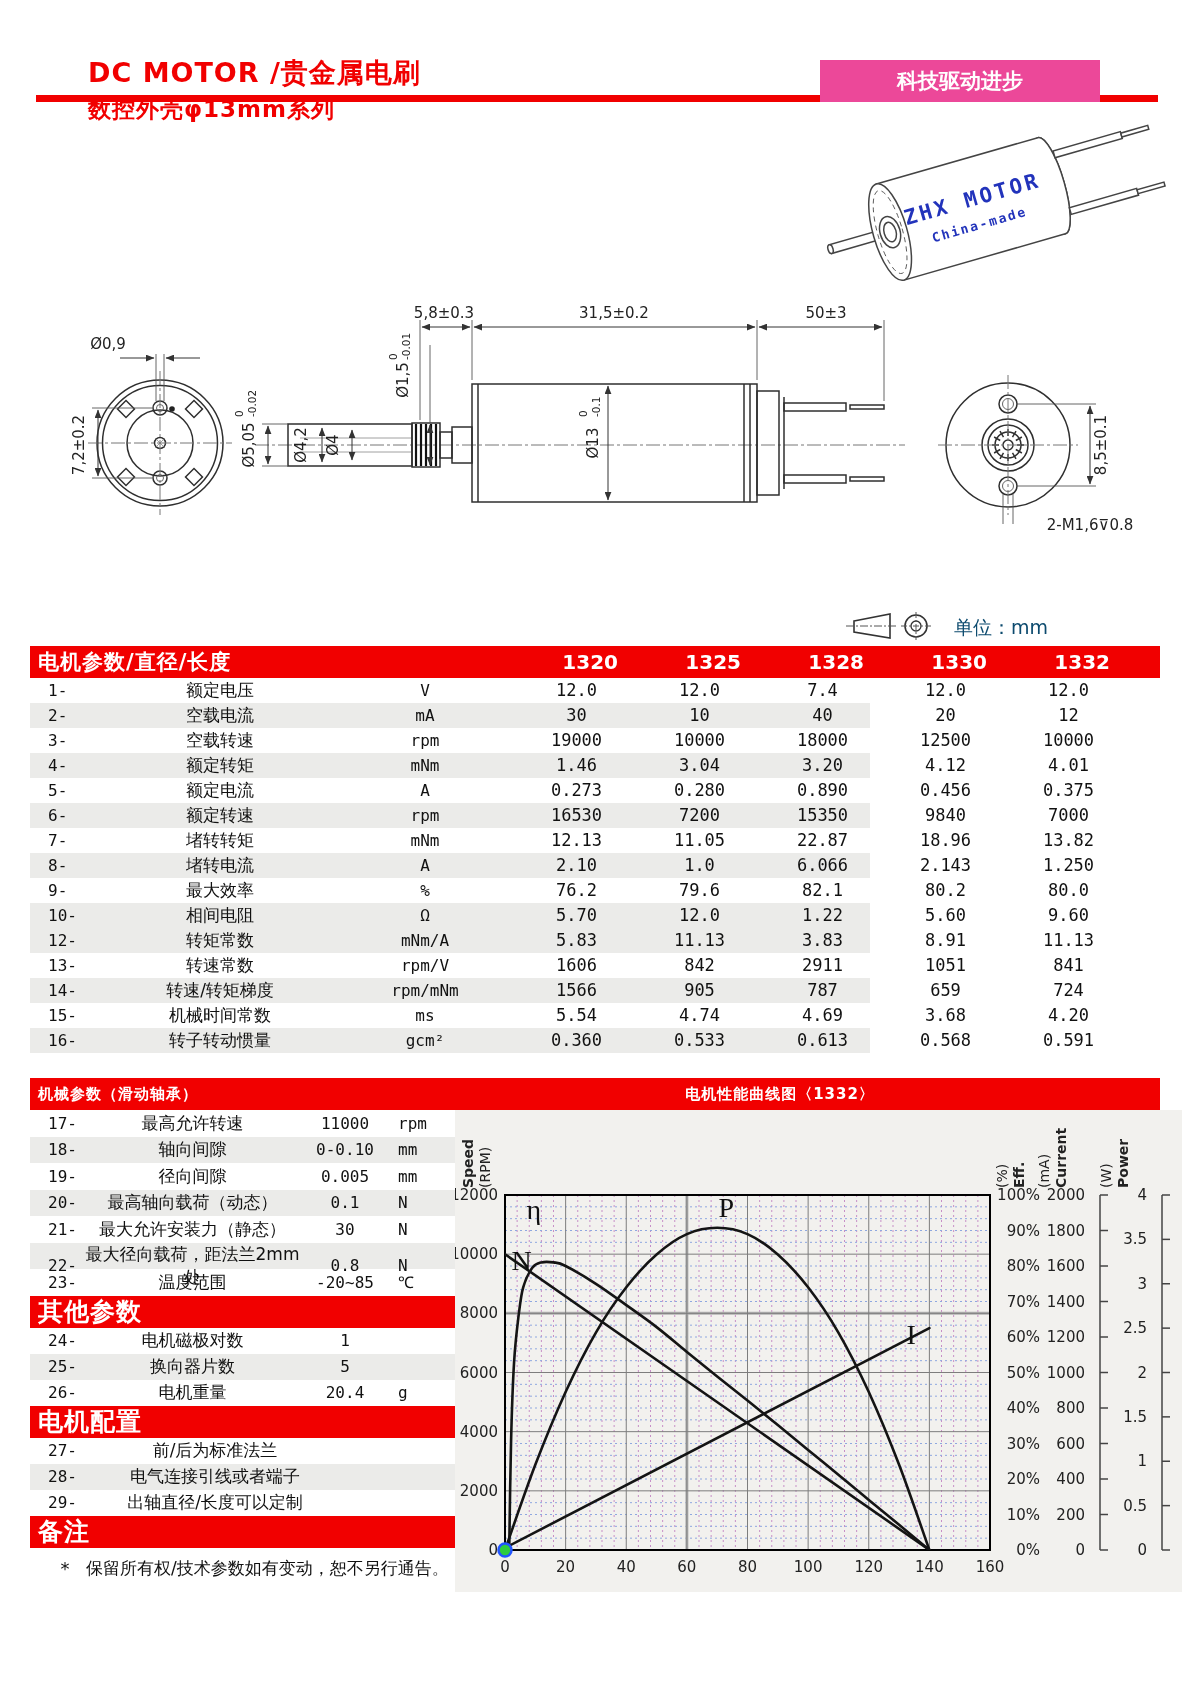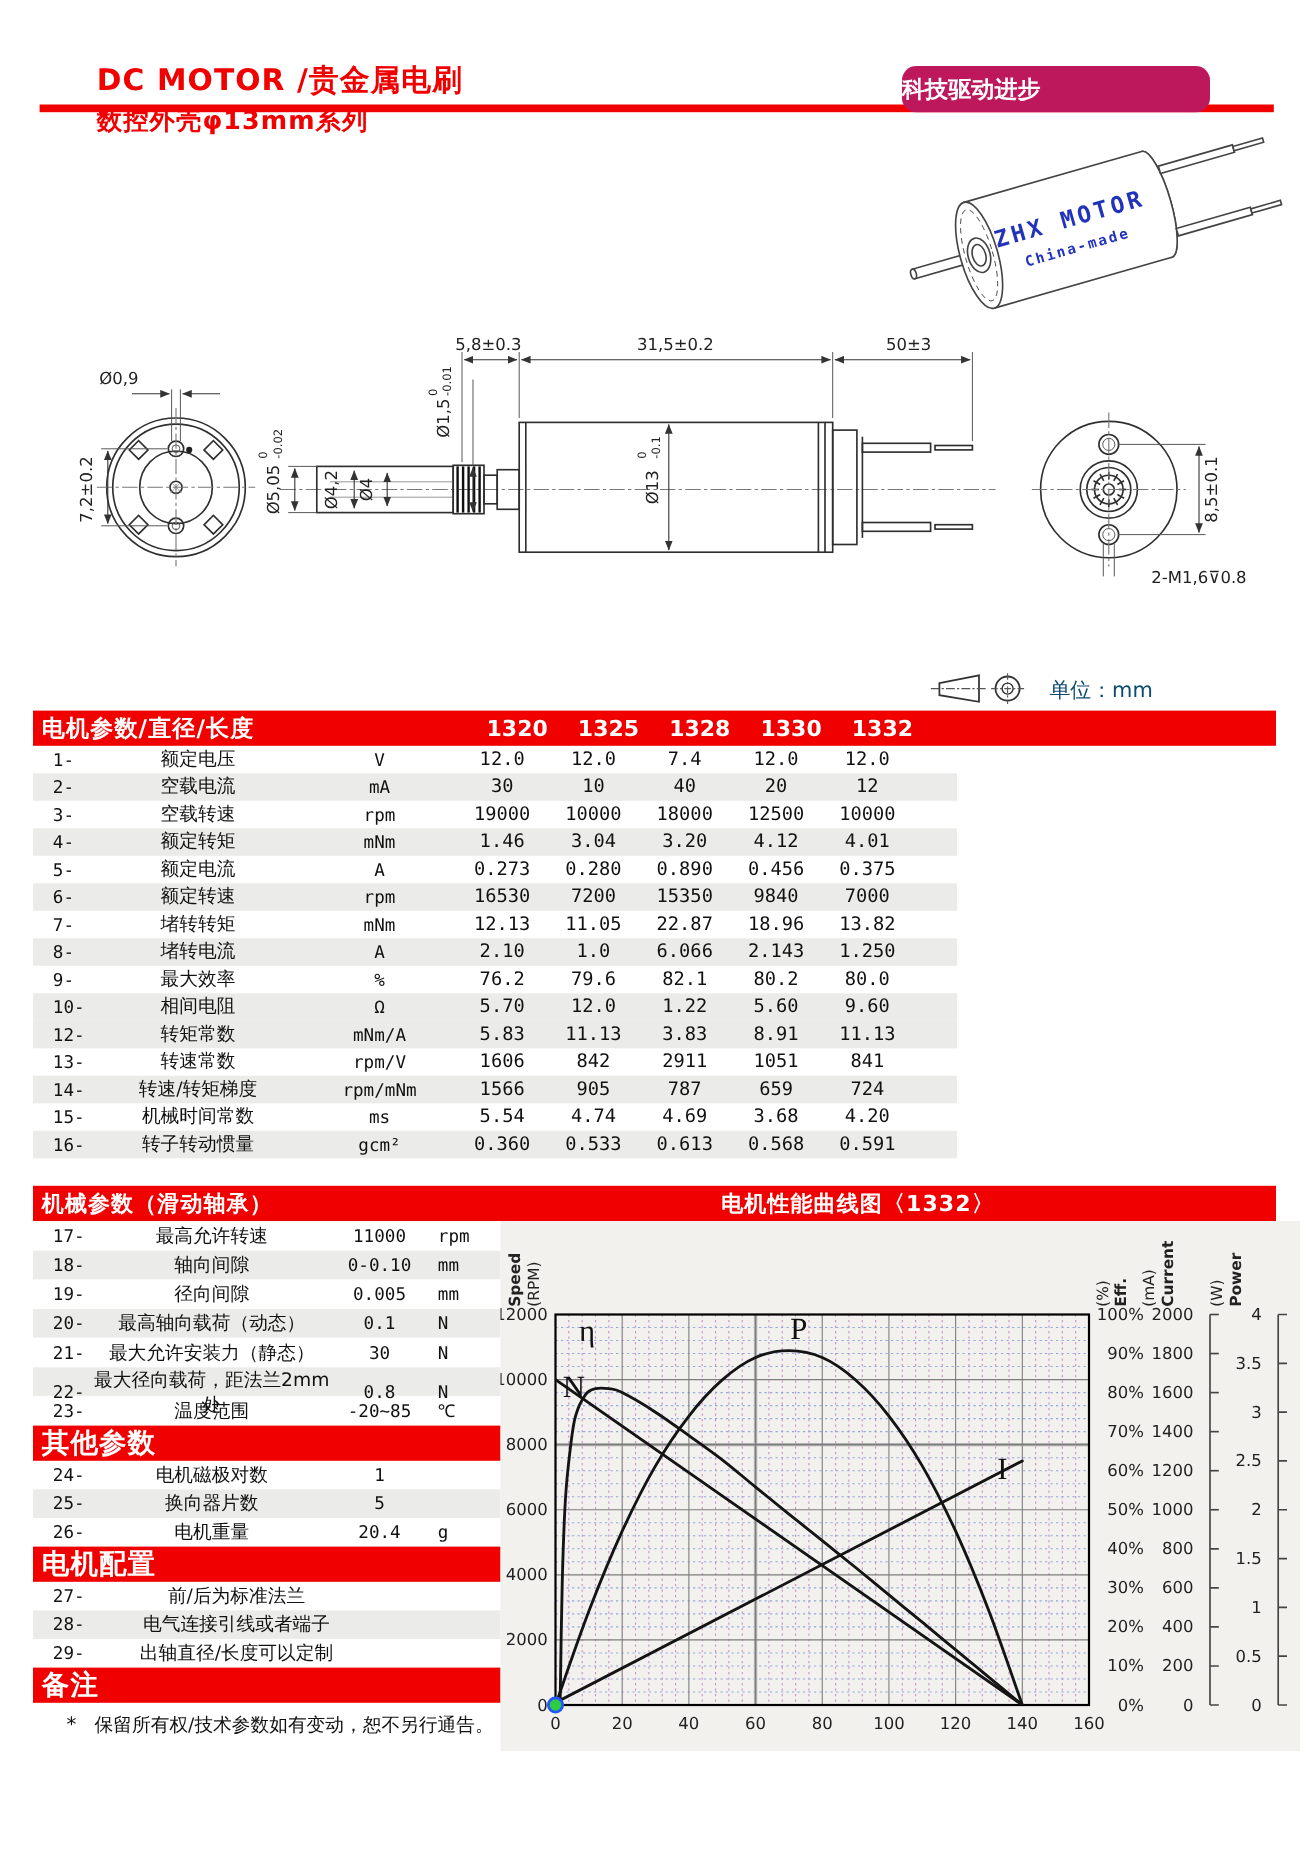--- a/index.html
+++ b/index.html
@@ -3,48 +3,48 @@
 <meta charset="utf-8">
 <title>DC Motor Datasheet</title>
 <style>
   html,body{margin:0;padding:0;}
   body{width:1190px;height:1684px;position:relative;background:#fff;
        font-family:"DejaVu Sans",sans-serif;color:#111;overflow:hidden;}
   .abs{position:absolute;}
   
   #page-title{left:88px;top:55px;font-size:27px;font-weight:bold;color:#f10000;letter-spacing:1px;}
   #red-rule{left:36px;top:95px;width:1122px;height:7px;background:#f10000;}
-  #slogan-box{left:820px;top:60px;width:280px;height:42px;background:#be185d;color:#fff;
-              font-size:21px;font-weight:bold;text-align:left;line-height:42px;border-radius:13px;}
+  #slogan-box{left:820px;top:60px;width:280px;height:42px;background:#ec4899;color:#fff;
+              font-size:21px;font-weight:bold;text-align:center;line-height:42px;}
   #page-subtitle{left:88px;top:94px;font-size:23px;font-weight:bold;color:#f10000;letter-spacing:1px;}
   
   svg text.dim{font-family:"DejaVu Sans",sans-serif;font-size:15px;fill:#222;}
   svg text.dim.tol{font-size:10.5px;}
   svg .outline{stroke:#2f2f2f;stroke-width:1.5;fill:none;}
   svg .thin{stroke:#555;stroke-width:.9;fill:none;}
   svg .hair{stroke:#888;stroke-width:.8;fill:none;}
   svg .dimline{stroke:#333;stroke-width:1;fill:none;}
   svg .cline{stroke:#777;stroke-width:1;fill:none;stroke-dasharray:14 3 3 3;}
   #units-line{left:846px;top:610px;display:flex;align-items:center;gap:8px;}
   #units-line span{font-size:19px;color:#0c4a6e;}
   
   #spec-table{left:30px;top:646px;width:1130px;}
   .bar{background:#f10000;color:#fff;font-weight:bold;}
-  .grid8{display:grid;grid-template-columns:55px 190px 140px repeat(5,83px) 1fr;align-items:center;}
+  .grid8{display:grid;grid-template-columns:55px 190px 140px repeat(5,83px) 1fr;align-items:center;gap:40px;}
   #spec-head{height:32px;font-size:21px;}
   #spec-head .htitle{grid-column:1/4;padding-left:8px;letter-spacing:1px;}
   #spec-head .hmodel{text-align:right;font-size:20px;}
   .srow{height:25px;line-height:25px;font-size:17px;}
   .srow.alt{background:linear-gradient(90deg,#ebebe9 0,#ebebe9 840px,rgba(0,0,0,0) 840px);}
   .c-no{padding-left:18px;font-size:16px;font-family:"DejaVu Sans Mono",monospace;}
   .c-name{text-align:center;}
   .c-unit{text-align:center;font-size:16px;font-family:"DejaVu Sans Mono",monospace;}
   .c-val{text-align:center;font-size:17px;font-family:"DejaVu Sans Mono",monospace;}
   
-  #mech-bar{left:30px;top:1078px;width:1130px;height:32px;line-height:32px;font-size:20px;}
+  #mech-bar{left:30px;top:1078px;width:1130px;height:32px;line-height:32px;font-size:15px;}
   #mech-bar .lbl{padding-left:8px;letter-spacing:1px;}
   #chart-title{position:absolute;left:425px;top:0;width:650px;text-align:center;letter-spacing:1px;}
   
   #left-col{left:30px;top:1110px;width:425px;display:flex;flex-direction:column;}
   .r4{display:grid;grid-template-columns:55px 215px 90px 1fr;align-items:center;height:26.5px;font-size:17px;}
   .r3{display:grid;grid-template-columns:55px 260px 1fr;align-items:center;height:26px;font-size:17px;}
   .r4.short{height:26px;}
   .r4.alt,.r3.alt{background:#ebebe9;}
   .r4 .c-val,.r4 .c-unit{font-size:16px;}
   .r4 .c-unit{text-align:left;padding-left:8px;}

